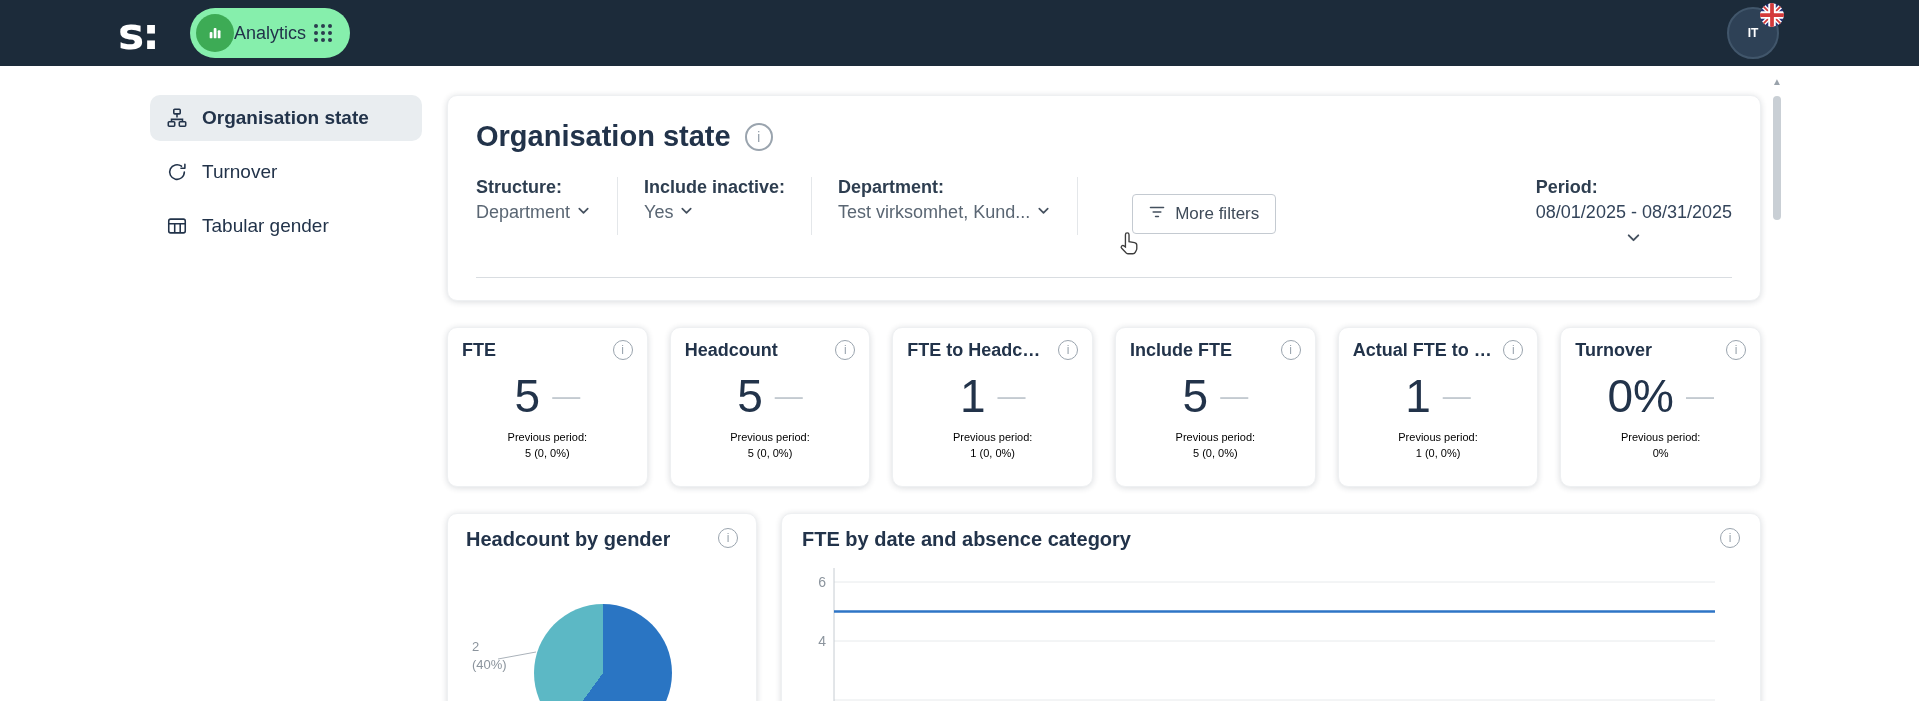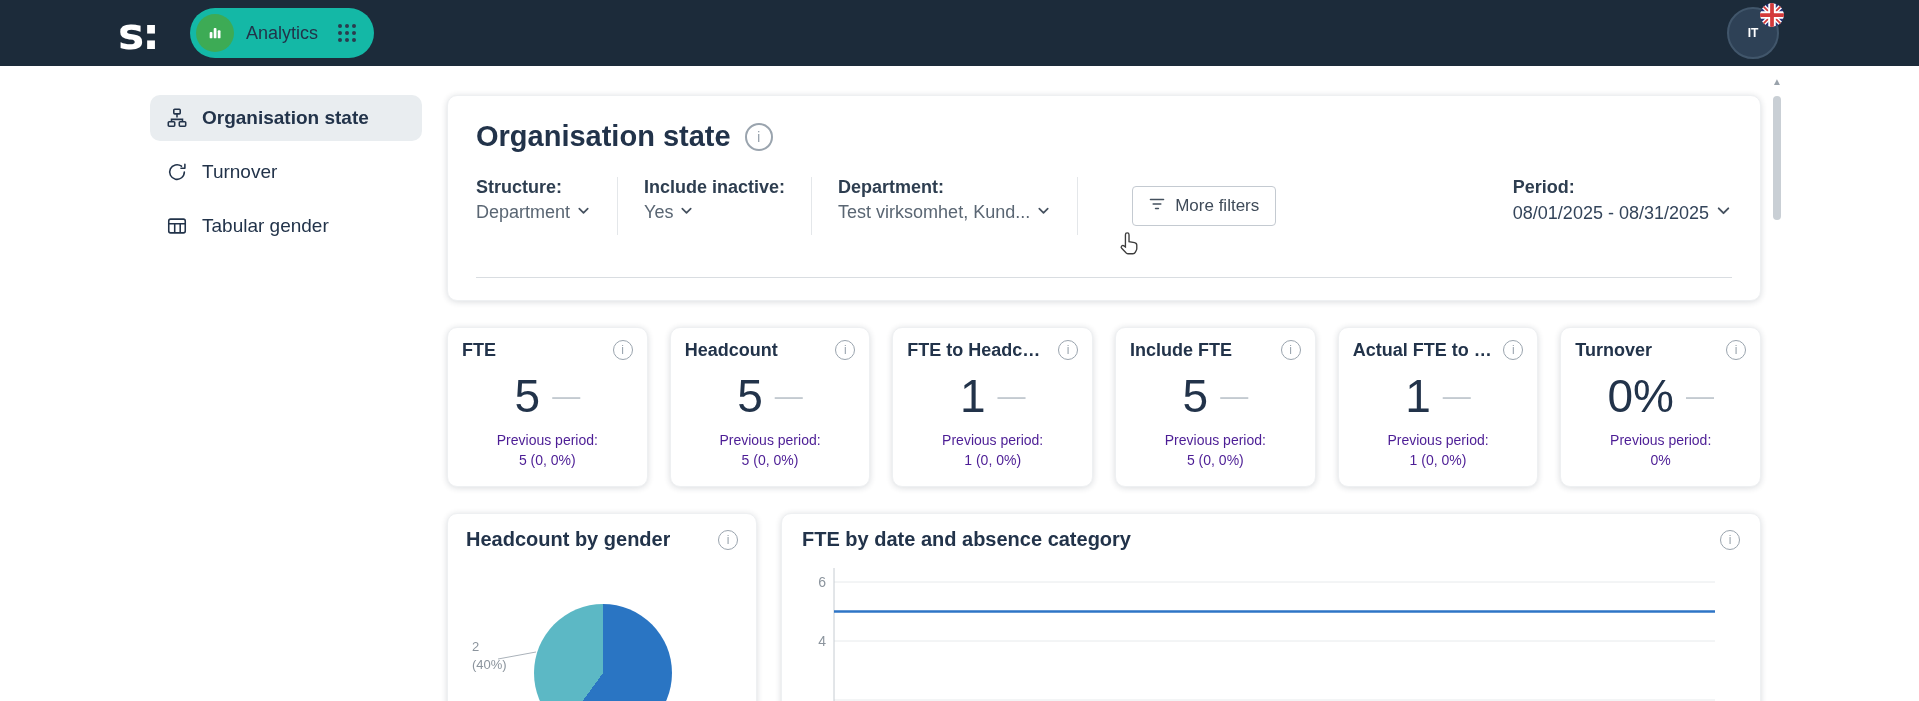--- a/index.html
+++ b/index.html
@@ -8,22 +8,22 @@
     position: relative;
     overflow: hidden;
     background: #ffffff;
     font-family: "Liberation Sans", sans-serif;
     color: #22334a;
   }
   
   .topbar { position:absolute; left:0; top:0; width:1919px; height:66px; background:#1c2b3a; }
   .brand { position:absolute; left:118px; top:2px; height:62px; display:flex; align-items:center;
            font-family:"DejaVu Sans", sans-serif; font-size:44px; font-weight:700; color:#fff; letter-spacing:-2px; }
-  .app-pill { position:absolute; left:190px; top:8px; height:50px; background:#14b8a6; border-radius:26px;
-              display:flex; align-items:center; gap:12px; padding:0 16px 0 6px; cursor:pointer; }
+  .app-pill { position:absolute; left:190px; top:8px; height:50px; background:#86efac; border-radius:26px;
+              display:flex; align-items:center; padding:0 16px 0 6px; cursor:pointer; }
   .pill-icon { width:38px; height:38px; border-radius:50%; background:#3dab55; display:flex; align-items:center; justify-content:center; }
   .pill-label { font-size:18px; font-weight:500; color:#22334a; }
   .apps-icon { margin-left:6px; display:flex; }
   .avatar { position:absolute; left:1727px; top:7px; width:52px; height:52px; border-radius:50%;
             background:#2e4156; border:2px solid #41566b; color:#fff; display:flex; align-items:center;
             justify-content:center; font-size:12px; font-weight:600; cursor:pointer; }
   .flag { position:absolute; right:-7px; top:-6px; width:24px; height:24px; border-radius:50%; overflow:hidden; }
   
   .scroll-arrow { position:absolute; left:1770px; top:76px; width:14px; text-align:center;
                   font-size:10px; color:#99a2ab; cursor:pointer; }
@@ -47,36 +47,36 @@
   .info.sm { width:20px; height:20px; font-size:12px; border-width:1.5px; }
   .filters { display:flex; align-items:flex-start; margin-top:24px; }
   .flabel { font-size:18px; font-weight:600; color:#2e3e50; margin-bottom:4px; white-space:nowrap; }
   .fvalue { display:flex; align-items:center; gap:6px; font-size:18px; color:#5a6673; cursor:pointer; white-space:nowrap; }
   .fvalue .val { max-width:200px; overflow:hidden; text-overflow:ellipsis; }
   .vdiv { width:1px; background:#e4e7ea; height:58px; margin:0 26px; flex:none; }
   .more-btn { align-self:center; margin-left:28px; height:40px; border:1px solid #c4cad1; border-radius:4px;
               background:#fff; display:inline-flex; align-items:center; gap:10px; padding:0 16px;
               font-size:17px; color:#3f4b59; cursor:pointer; white-space:nowrap; }
   .period { margin-left:auto; }
-  .period .fvalue { color:#33445a; }
+  .period .fvalue { color:#33445a;flex-direction:column; }
   .hr-line { position:absolute; left:28px; right:28px; bottom:22px; height:1px; background:#d9dde1; }
   
   .kpis { display:flex; gap:22px; margin-top:26px; }
   .kpi { flex:1; height:160px; padding:12px 14px 14px; min-width:0; }
   .kpi-head { display:flex; justify-content:space-between; align-items:flex-start; gap:10px; }
   .kpi-title { font-size:18px; font-weight:600; color:#22334a; white-space:nowrap; overflow:hidden; text-overflow:ellipsis; }
   .kpi-value { display:flex; align-items:center; justify-content:center; margin-top:8px; }
   .kpi-value .num { font-size:46px; font-weight:500; color:#22334a; }
   .kpi-value .trend { font-size:28px; color:#c3cad0; margin-left:12px; }
-  .kpi-prev { text-align:center; font-size:14px; color:#4c1d95; margin-top:7px; line-height:1.45; }
+  .kpi-prev { text-align:center; font-size:11px; color:#000000; margin-top:7px; line-height:1.45; }
   
   .bottom { display:flex; gap:24px; margin-top:26px; align-items:flex-start; }
   .gender-card { width:310px; height:270px; position:relative; padding:14px 18px; flex:none; }
   .fte-card { flex:1; height:270px; position:relative; padding:14px 20px; min-width:0; }
-  .chart-head { display:flex; justify-content:space-between; align-items:center; gap:8px; }
+  .chart-head { display:flex; justify-content:space-between; gap:8px; }
   .chart-title { font-size:20px; font-weight:600; color:#22334a; white-space:nowrap; overflow:hidden; text-overflow:ellipsis; }
   .pie { position:absolute; left:86px; top:90px; width:138px; height:138px; border-radius:50%;
          background:conic-gradient(#2a75c3 0 216deg, #5cb8c5 216deg 360deg); }
   .callout { position:absolute; left:24px; top:124px; font-size:13px; color:#8b949d; line-height:1.35; }
   .leader { position:absolute; left:50px; top:134px; }
   .line-chart { position:absolute; left:8px; top:44px; }
   
   .cursor { position:absolute; left:1118px; top:230px; pointer-events:none; }
 </style>
 </head>

